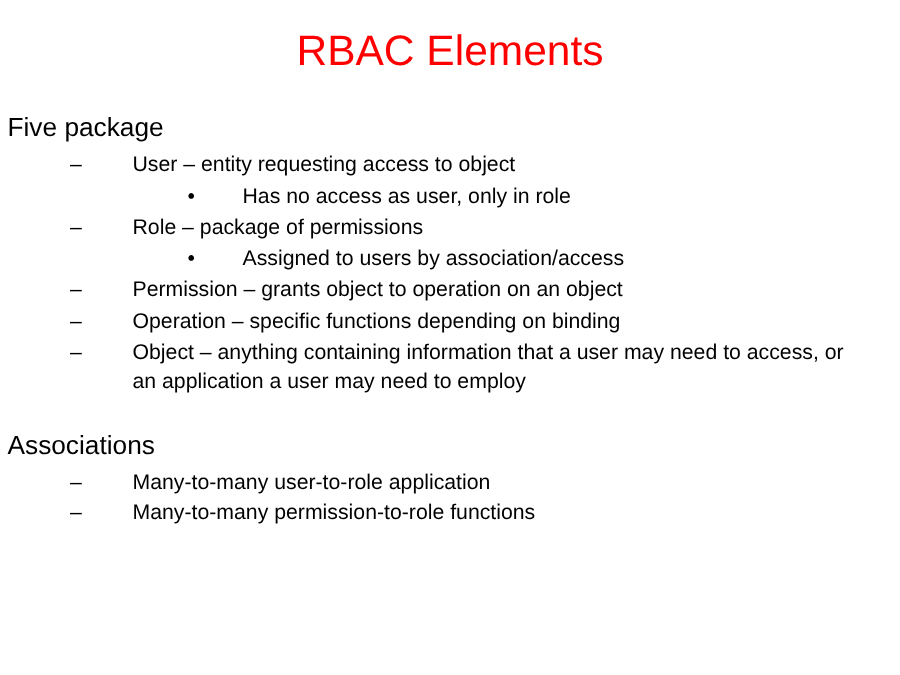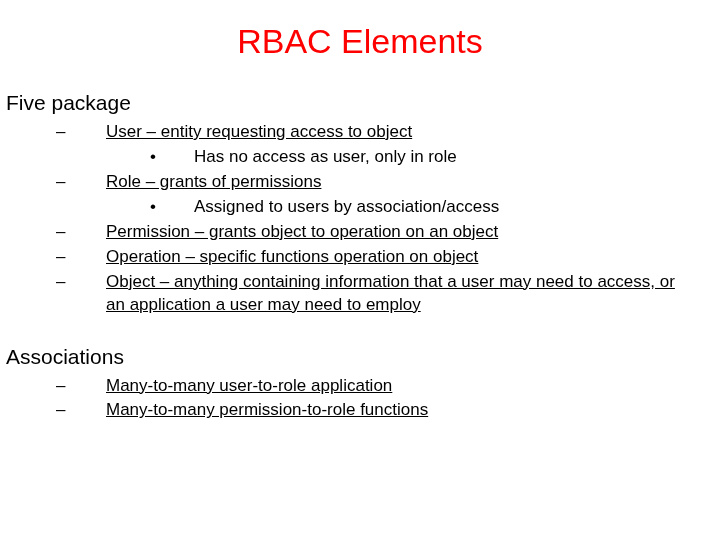--- a/index.html
+++ b/index.html
@@ -40,21 +40,20 @@
     line-height: 1.35;
   }
   .level1 .dash {
     width: 50px;
     flex: 0 0 50px;
     text-align: left;
   }
   .level1 .txt {
     flex: 1;
     padding-right: 24px;
-    text-decoration: underline;
   }
   .level2 {
     display: flex;
     margin: 2px 0 2px 150px;
     font-size: 17px;
     line-height: 1.35;
   }
   .level2 .dot {
     width: 44px;
     flex: 0 0 44px;
@@ -77,33 +76,33 @@
   <div class="level1">
     <span class="dash">–</span>
     <span class="txt">User – entity requesting access to object</span>
   </div>
   <div class="level2">
     <span class="dot">•</span>
     <span class="txt">Has no access as user, only in role</span>
   </div>
   <div class="level1">
     <span class="dash">–</span>
-    <span class="txt">Role – grants of permissions</span>
+    <span class="txt">Role – package of permissions</span>
   </div>
   <div class="level2">
     <span class="dot">•</span>
     <span class="txt">Assigned to users by association/access</span>
   </div>
   <div class="level1">
     <span class="dash">–</span>
     <span class="txt">Permission – grants object to operation on an object</span>
   </div>
   <div class="level1">
     <span class="dash">–</span>
-    <span class="txt">Operation – specific functions operation on object</span>
+    <span class="txt">Operation – specific functions depending on binding</span>
   </div>
   <div class="level1">
     <span class="dash">–</span>
     <span class="txt">Object – anything containing information that a user may need to access, or an application a user may need to employ</span>
   </div>
 
   <div class="section-heading assoc">Associations</div>
 
   <div class="level1">
     <span class="dash">–</span>

